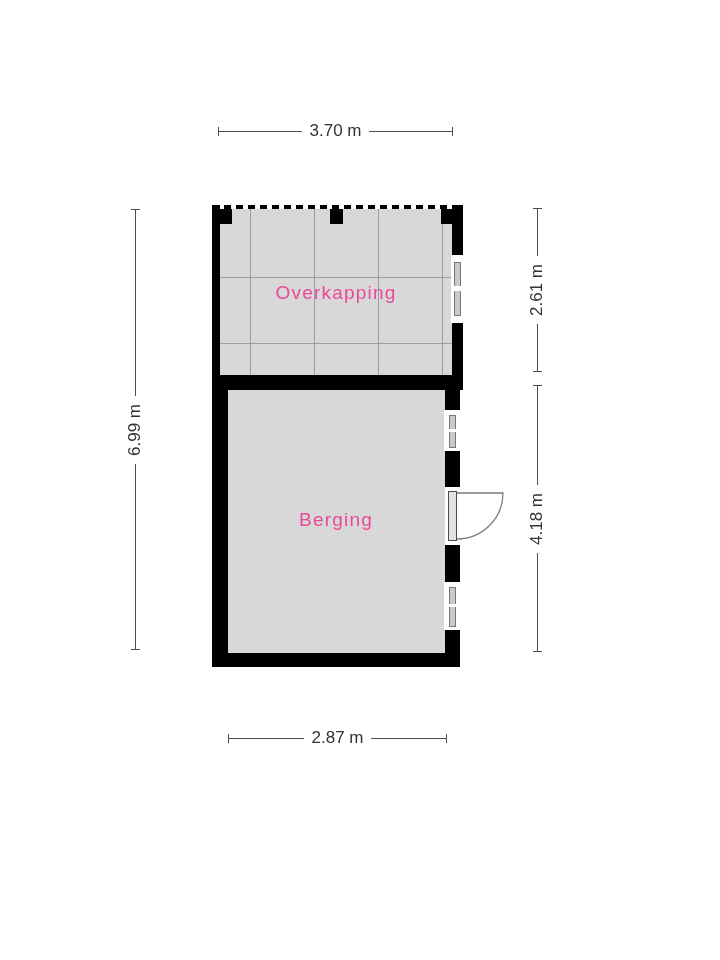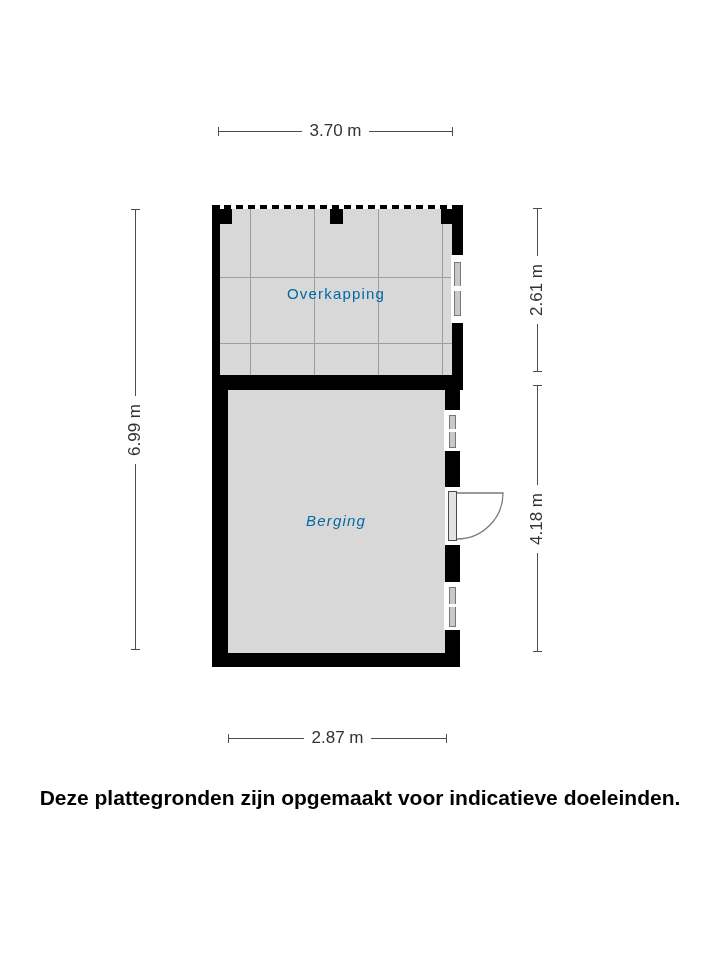--- a/index.html
+++ b/index.html
@@ -24,22 +24,22 @@
   .dim{position:absolute;}
   .dim-line-h{position:absolute;left:0;right:0;top:4px;height:1px;background:#4d4d4d;}
   .dim-line-v{position:absolute;top:0;bottom:0;left:4px;width:1px;background:#4d4d4d;}
   .tick-v{position:absolute;top:0;width:1px;height:9px;background:#4d4d4d;}
   .tick-h{position:absolute;left:0;width:9px;height:1px;background:#4d4d4d;}
   .dim-label-h{position:absolute;left:50%;top:4px;transform:translate(-50%,-50%);
     background:#fff;padding:0 8px;font-size:17px;color:#333;white-space:nowrap;}
   .dim-label-v{position:absolute;left:4px;top:50%;transform:translate(-50%,-50%) rotate(-90deg);
     background:#fff;padding:0 8px;font-size:17px;color:#333;white-space:nowrap;}
   
-  .room-label{position:absolute;transform:translate(-50%,-50%);font-size:15px;
-    letter-spacing:1.2px;color:#0369a1;white-space:nowrap;}
+  .room-label{position:absolute;transform:translate(-50%,-50%);font-size:19px;
+    letter-spacing:1.2px;color:#ec4899;white-space:nowrap;}
   
   .disclaimer{position:absolute;left:0;top:784px;width:720px;text-align:center;
     font-weight:bold;font-size:21px;line-height:27px;color:#000;}
 </style>
 </head>
 <body>
 
 <div class="abs" style="left:0;top:0;width:629px;height:960px;">
 
   <div class="dim" style="left:218px;top:127px;width:235px;height:9px;">
@@ -119,19 +119,18 @@
   <div class="door-slab" style="left:448px;top:491px;width:7px;height:48px;"></div>
   <svg class="abs" style="left:457px;top:487px;" width="50" height="56" viewBox="0 0 50 56">
     <path d="M0,6 H46 A46,46 0 0 1 0,52" fill="none" stroke="#7a7a7a" stroke-width="1.3"></path>
   </svg>
 
   <div class="window" style="left:444px;top:582px;width:17px;height:48px;">
     <div class="glassbar" style="left:5px;top:5px;width:5px;height:38px;"></div>
     <div class="glassgap" style="left:4px;top:22px;width:9px;height:3px;"></div>
   </div>
 
-  <div class="room-label" style="left:336px;top:520px;font-style:italic;">Berging</div>
+  <div class="room-label" style="left:336px;top:520px;">Berging</div>
 
   <div class="disclaimer">
-    <div>Deze plattegronden zijn opgemaakt voor indicatieve doeleinden.</div>
   </div>
 
 </div>
 
 </body></html>

